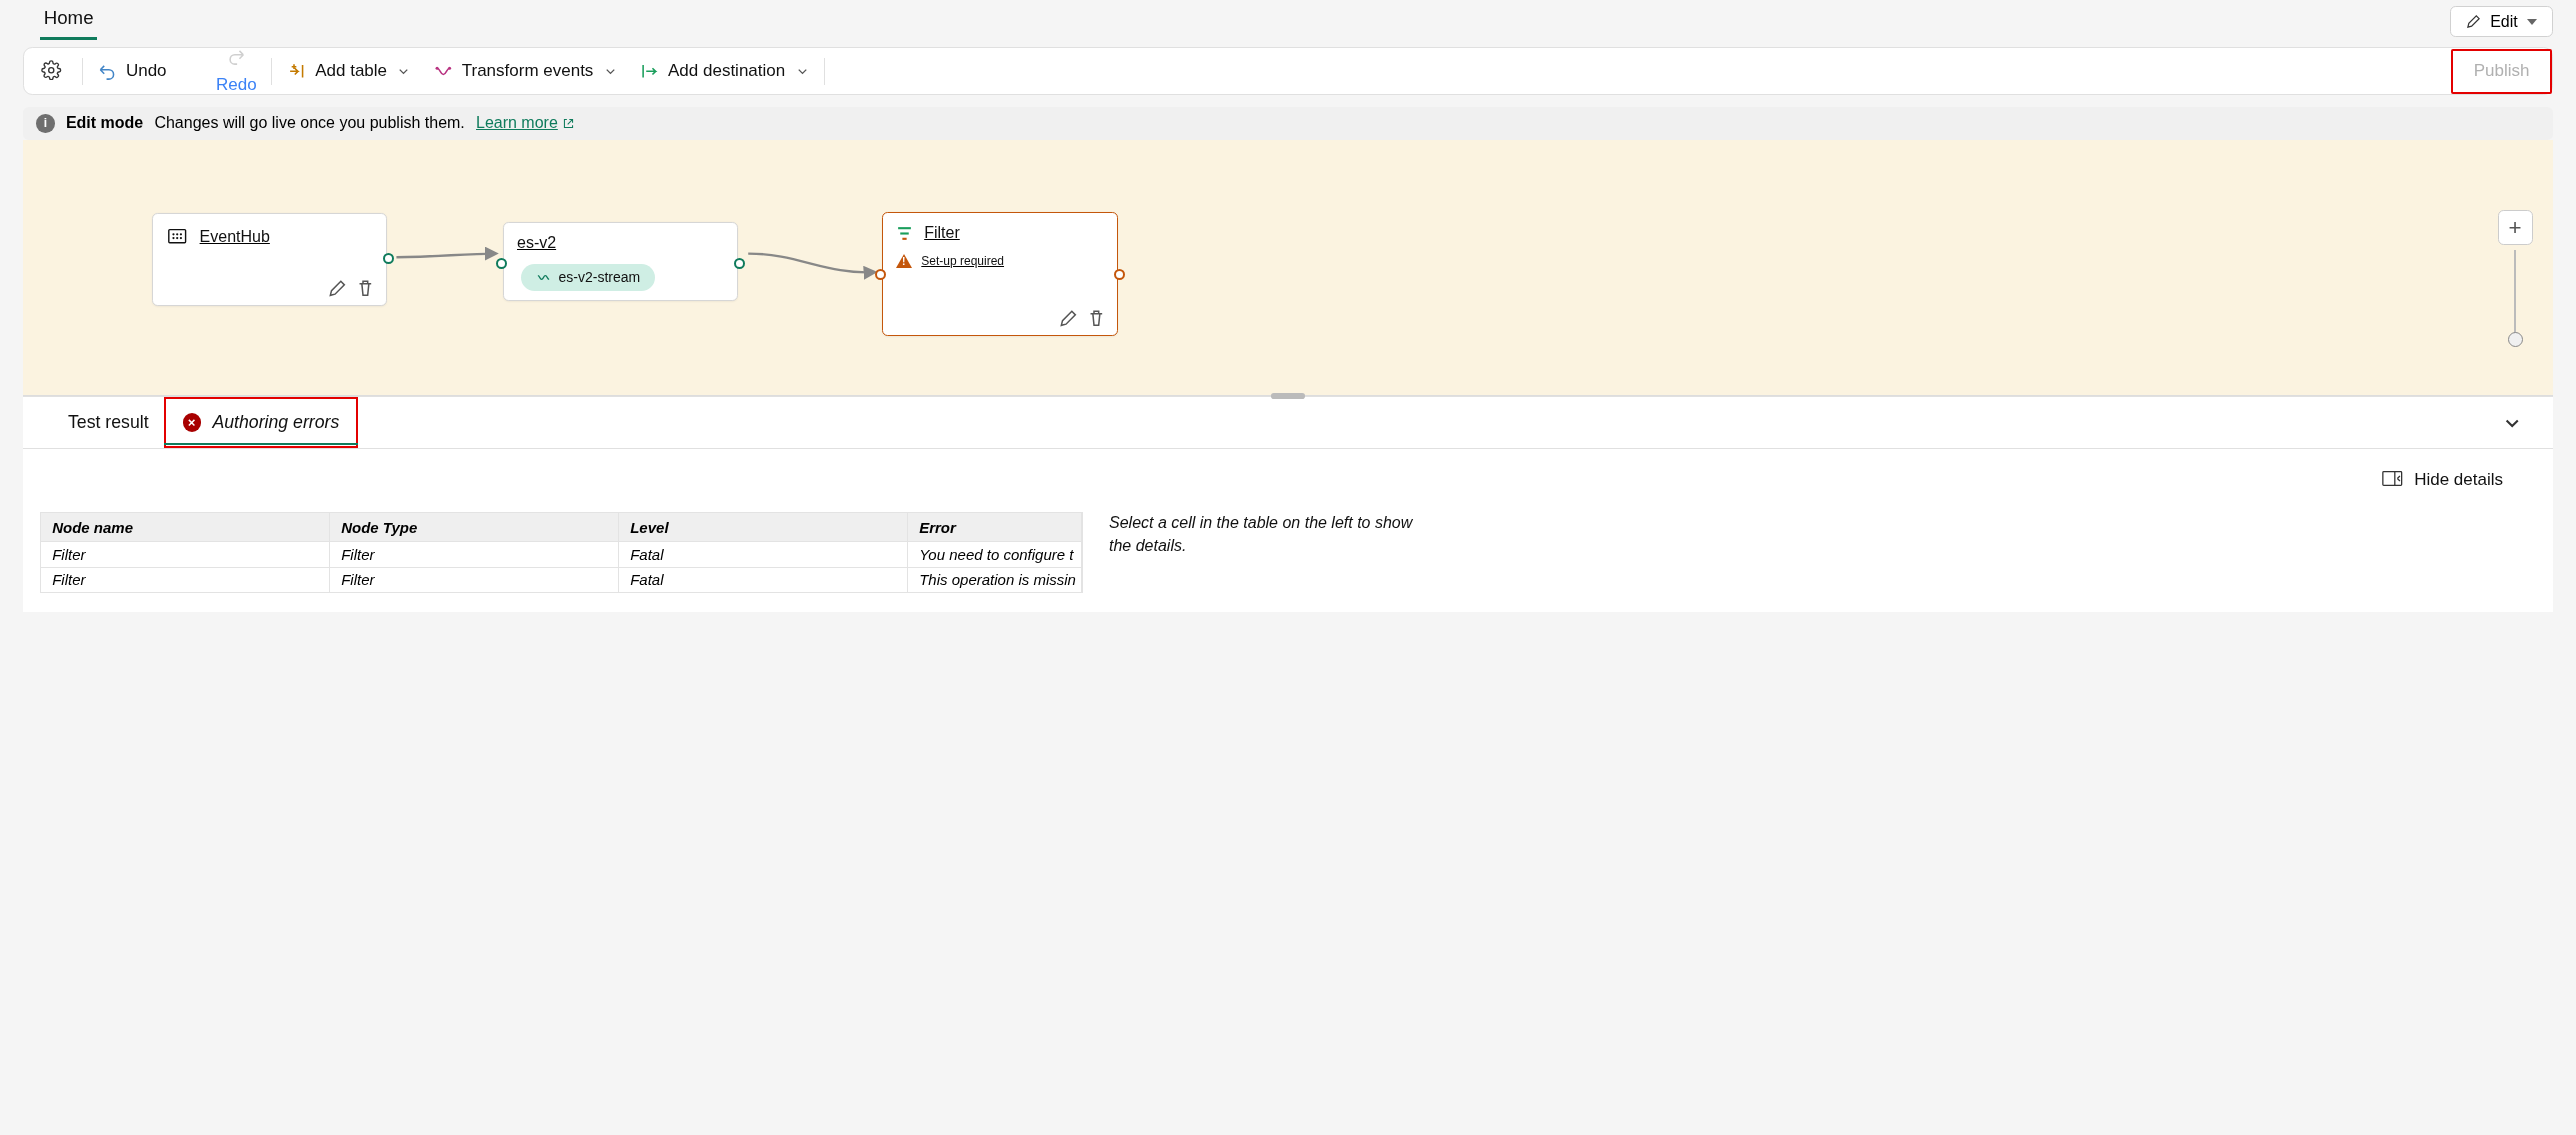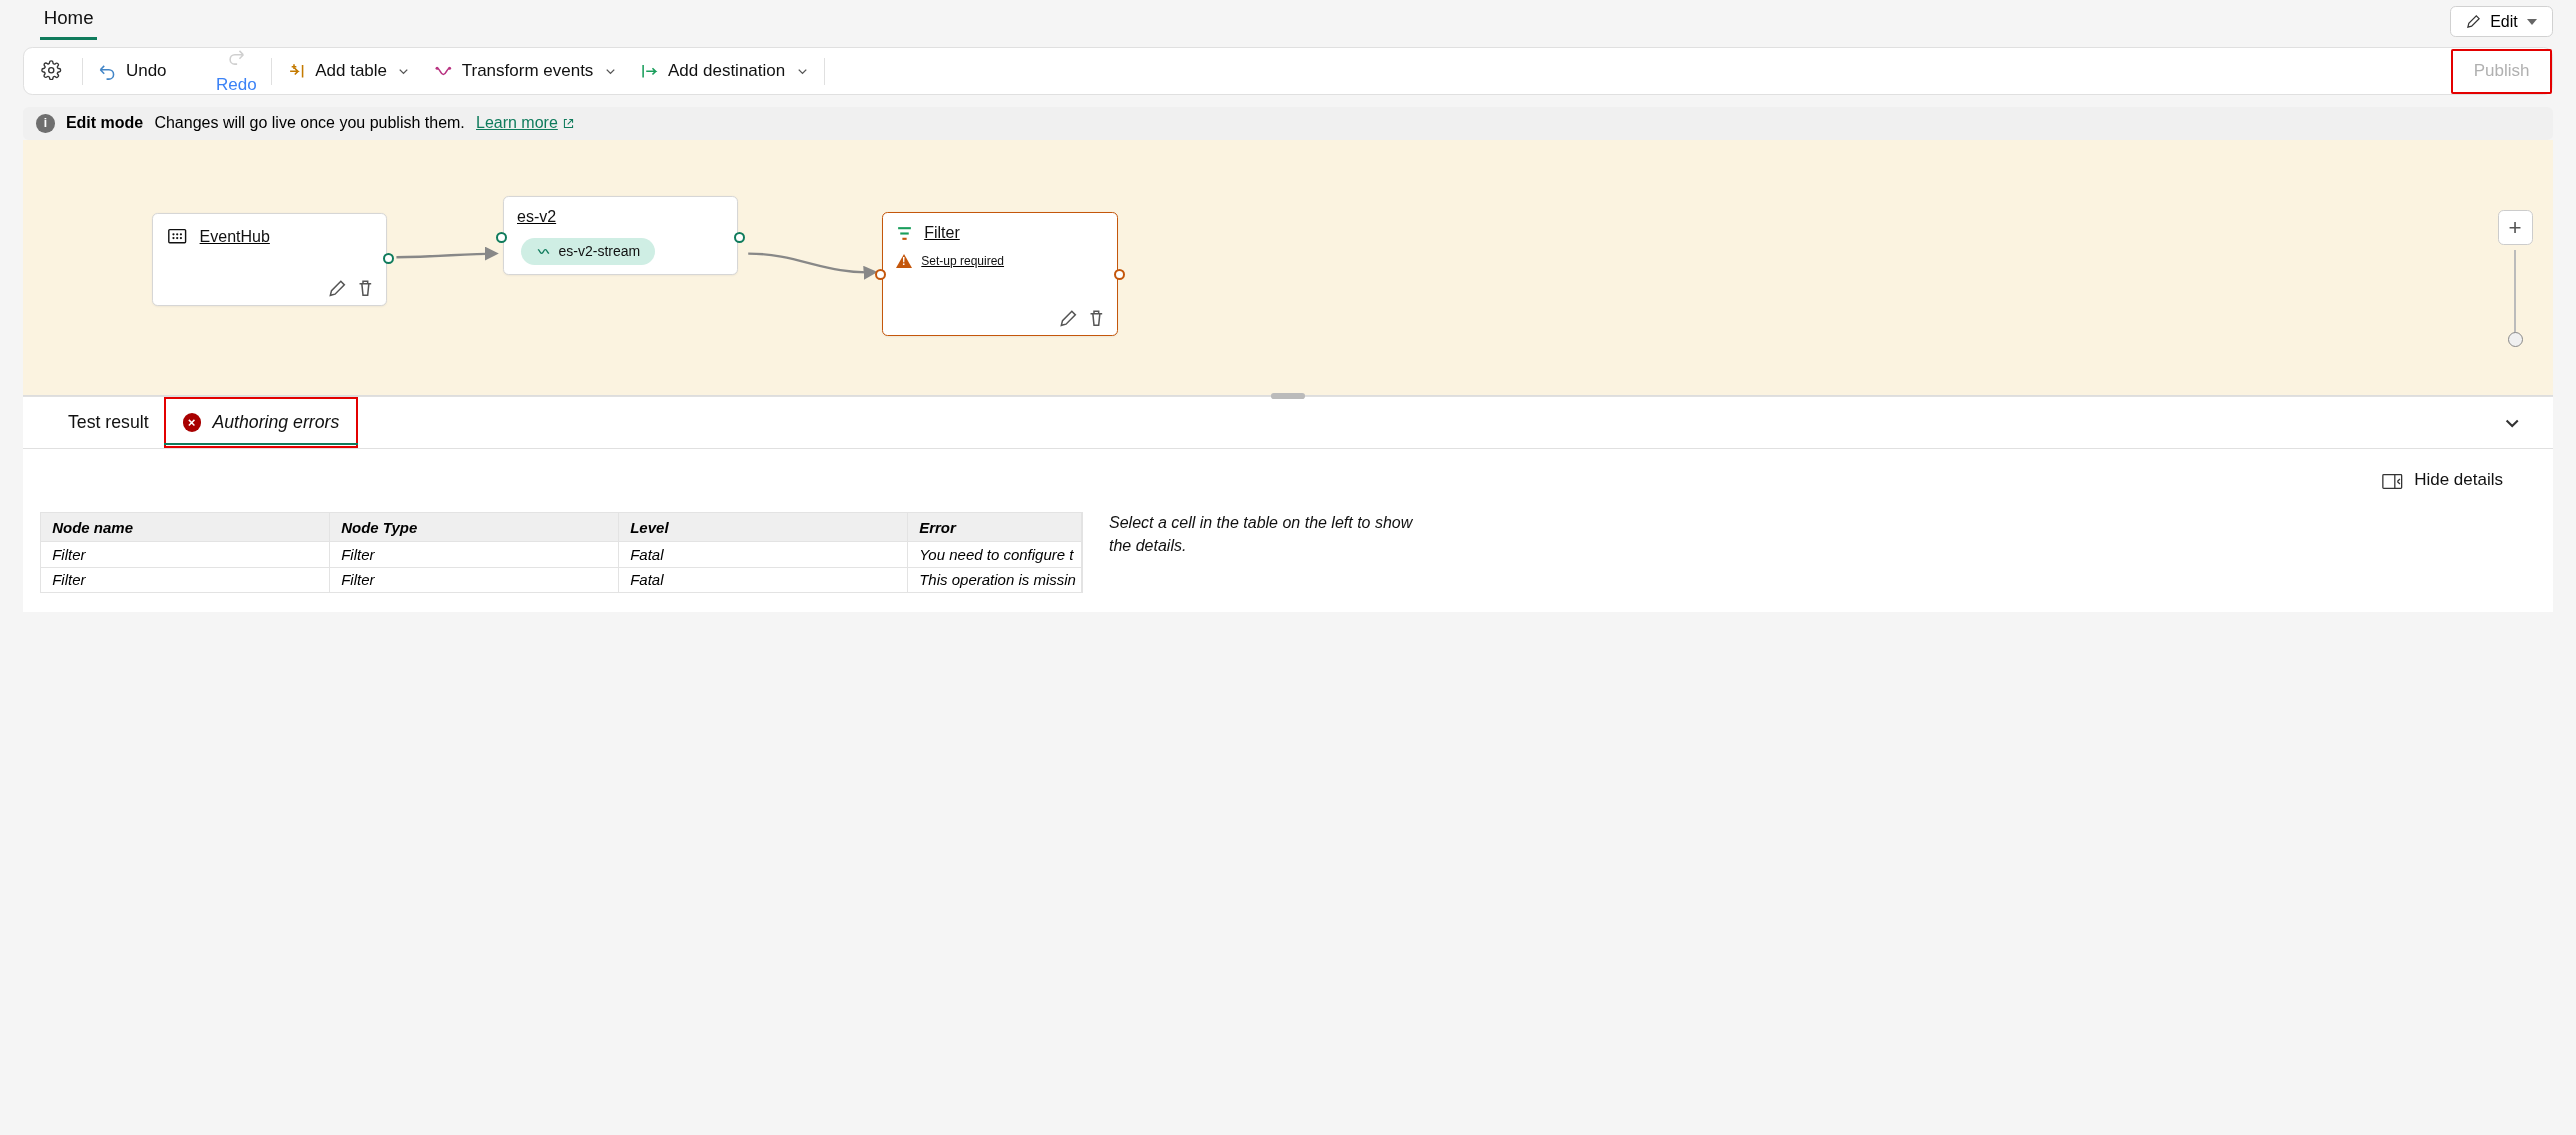--- a/index.html
+++ b/index.html
@@ -26,21 +26,21 @@
   
   .info-bar { display: flex; align-items: center; gap: 11.2px; background: #f0f0f0; border-radius: 5.6px; margin-top: 11.2px; padding: 7.5px 13px; font-size: 16px; }
   .info-icon { width: 18.7px; height: 18.7px; border-radius: 50%; background: #6f6f6f; color: #fff; display: inline-flex; align-items: center; justify-content: center; font-size: 12px; font-weight: bold; }
   .info-bar .bold { font-weight: 600; }
   .info-bar a { color: #0f7b5c; text-decoration: underline; display: inline-flex; align-items: center; gap: 3.7px; }
 
   
   .canvas { position: relative; background: #fbf3e0; margin-top: 0; height: 256px; border-bottom: 0.9px solid #ddd; }
   .node { position: absolute; background: #fff; border: 0.9px solid #d6d6d6; border-radius: 5.6px; box-shadow: 0 0.9px 1.9px rgba(0,0,0,.05); text-decoration: underline; }
   .node-eventhub { left: 129px; top: 73px; width: 235px; height: 93px; }
-  .node-esv2 { left: 480px; top: 56px; width: 235px; height: 79px; }
+  .node-esv2 { left: 480px; top: 82px; width: 235px; height: 79px; }
   .node-filter { left: 859px; top: 72px; width: 236px; height: 124px; border: 1.9px solid #c4560b; }
   .node-header { display: flex; align-items: center; gap: 11.2px; padding: 11.2px 13px; }
   .node-title { font-size: 16px; color: #111; }
   .node-icons { position: absolute; right: 11.2px; bottom: 7.5px; display: flex; gap: 9.3px; }
   .icon-sm { width: 18.7px; height: 18.7px; color: #555; cursor: pointer; }
   .port { position: absolute; width: 11.2px; height: 11.2px; border-radius: 50%; background: #fff; border: 2.8px solid #0f7b5c; }
   .port-out { right: -8.4px; }
   .port-in { left: -8.4px; }
   .port-orange { border-color: #c4560b; }
   .stream-pill { display: inline-flex; align-items: center; gap: 7.5px; background: #cfeee4; border-radius: 17px; padding: 5.6px 15px; margin: 0 0 11.2px 17px; font-size: 14px; color: #111; }
@@ -60,21 +60,21 @@
   .panel { background: #fff; border-top: 0.9px solid #e0e0e0; }
   .panel-tabs { display:flex; align-items:center; padding: 0 30px; border-bottom: 0.9px solid #e0e0e0; position: relative; }
   .panel-tab { padding: 15px 15px; font-size: 17.7px; color: #111; cursor: pointer; }
   .panel-tab.errors { display:flex; align-items:center; gap:11.2px; border:2.8px solid #e30000; margin:-1.9px 0; padding:13px 17px; border-bottom-width:2.8px; }
   .panel-tab.errors .underline { position:absolute; bottom:0.9px; left:0; right:0; height:2.8px; background:#0f7b5c; }
   .tab-err-wrap { position: relative; font-style: italic; }
   .err-badge { width:18.7px; height:18.7px; border-radius:50%; background:#a80000; display:inline-flex; align-items:center; justify-content:center; }
   .err-badge svg { width:9.3px; height:9.3px; }
   .collapse-chev { margin-left:auto; width:22.4px; height:22.4px; color:#333; cursor:pointer; }
 
-  .hide-details { display:flex; justify-content:flex-end; align-items:flex-end; gap:11.2px; padding: 20.5px 50px 11.2px 0; font-size:17px; color:#111; cursor:pointer; }
+  .hide-details { display:flex; justify-content:flex-end; align-items:flex-start; gap:11.2px; padding: 20.5px 50px 11.2px 0; font-size:17px; color:#111; cursor:pointer; }
   .hide-details svg { width:20.5px; height:17px; }
 
   .details-row { display:flex; padding: 11.2px 17px 18.7px 17px; gap: 26px; font-style: italic; }
   .table { flex: 1; border: 0.9px solid #e3e3e3; max-width: 1043px; }
   .tr { display:grid; grid-template-columns: 289px 289px 289px 1fr; }
   .th { background:#efefef; border-right:0.9px solid #e3e3e3; padding:5.6px 11.2px; font-weight:600; font-size:15px; }
   .td { border-right:0.9px solid #e3e3e3; border-top:0.9px solid #e3e3e3; padding:3.7px 11.2px; font-size:15px; white-space:nowrap; overflow:hidden; }
   .side-text { flex:1; font-size:16px; color:#111; max-width: 317px; line-height:1.4; }
 
   svg { flex-shrink: 0; }

